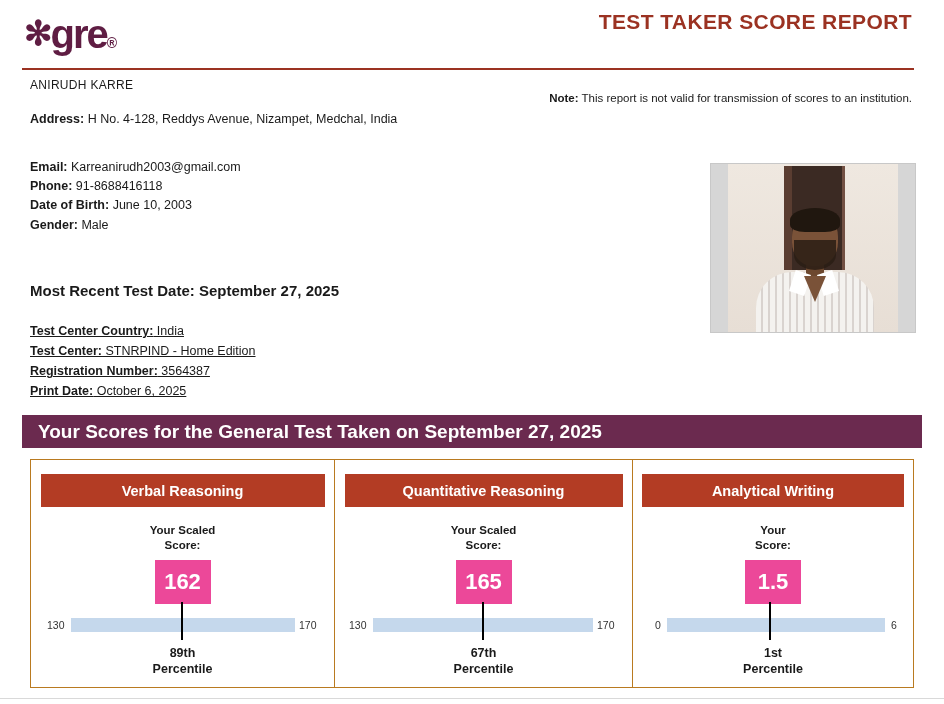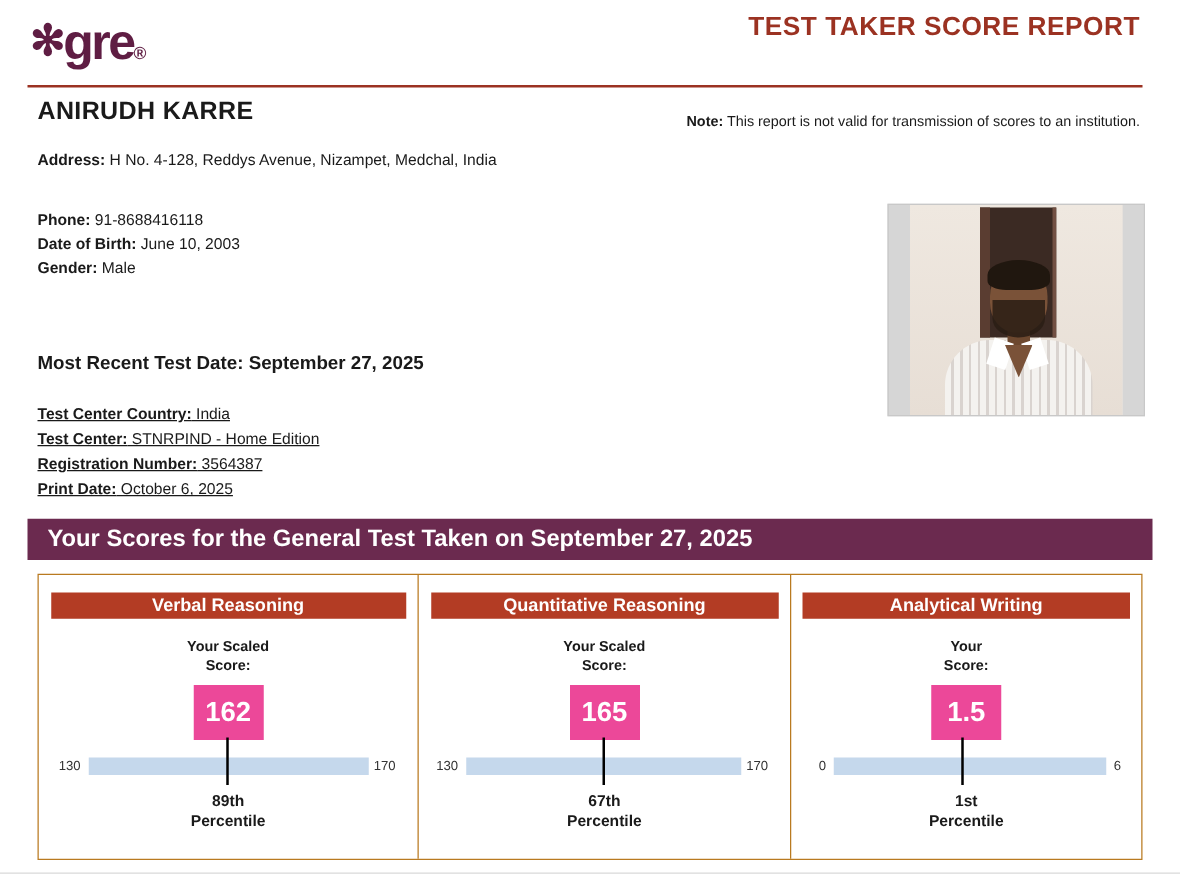--- a/index.html
+++ b/index.html
@@ -72,22 +72,22 @@
   }
 
   
   .identity {
     position: absolute;
     left: 30px;
     top: 78px;
     width: 660px;
   }
   .name {
-    font-size: 20px;
-    font-weight: bold;
+    font-size: 12px;
+    font-weight: normal;
     letter-spacing: 0.3px;
     margin: 0 0 18px 0;
   }
   .line {
     font-size: 12.5px;
     margin: 0 0 2px 0;
     line-height: 1.45;
   }
   .line b { font-weight: bold; }
   .contact-block { margin-top: 30px; }
@@ -256,21 +256,21 @@
     position: relative;
     box-sizing: border-box;
     padding: 0;
   }
   .panel.p0 { width: 304px; border-right: 1.5px solid #b97a20; }
   .panel.p1 { width: 298px; border-right: 1.5px solid #b97a20; }
   .panel.p2 { width: 280px; }
 
   .panel-title {
     margin: 14px auto 0 auto;
-    height: 21px;
+    height: 33px;
     background: #b33c24;
     color: #ffffff;
     font-size: 14.5px;
     font-weight: bold;
     display: flex;
     align-items: center;
     justify-content: center;
     text-align: center;
   }
   .panel.p0 .panel-title { width: 284px; }
@@ -366,20 +366,21 @@
   <div class="report-title">TEST TAKER SCORE REPORT</div>
   <div class="report-note"><b>Note:</b><span> This report is not valid for transmission of scores to an institution.</span></div>
   <div class="header-rule"></div>
 </div>
 
 <div class="identity">
   <div class="name">ANIRUDH KARRE</div>
   <div class="line"><b>Address:</b><span> H No. 4-128, Reddys Avenue, Nizampet, Medchal, India</span></div>
 
   <div class="contact-block">
+    <div class="line"><b>Email:</b><span> Karreanirudh2003@gmail.com</span></div>
     <div class="line"><b>Phone:</b><span> 91-8688416118</span></div>
     <div class="line"><b>Date of Birth:</b><span> June 10, 2003</span></div>
     <div class="line"><b>Gender:</b><span> Male</span></div>
   </div>
 </div>
 
 <div class="recent-test">Most Recent Test Date: September 27, 2025</div>
 
 <div class="center-block">
   <div class="line"><b>Test Center Country:</b><span> India</span></div>

